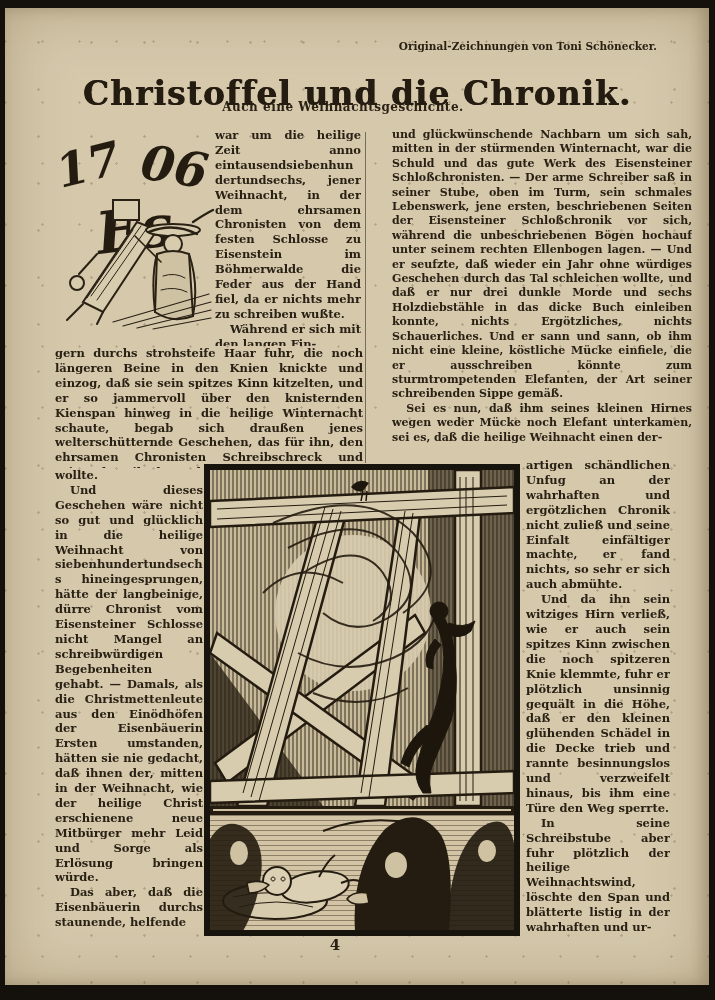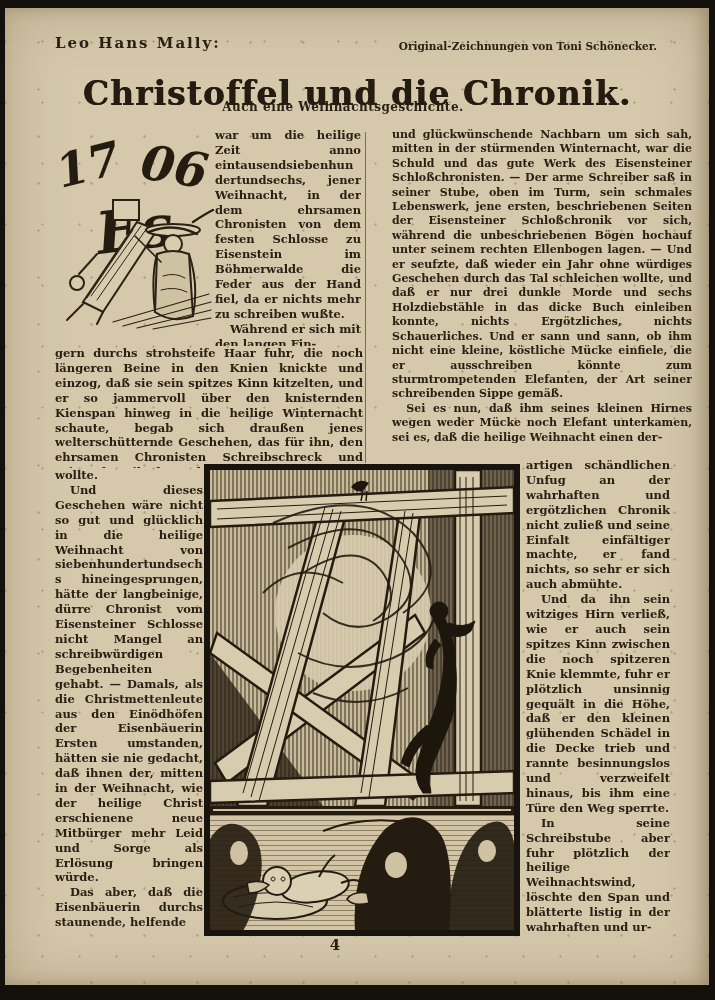--- a/index.html
+++ b/index.html
@@ -61,21 +61,20 @@
     position:absolute;left:300px;top:928px;width:60px;text-align:center;
     font-size:15px;color:#2a2115;font-weight:bold;
   }
   svg{display:block;}
 </style>
 </head>
 <body>
 
 <div class="page">
 
-  <div class="hdr-author">Leo Hans Mally:</div>
   <div class="hdr-credit">Original-Zeichnungen von Toni Schönecker.</div>
   <div class="title">Christoffel und die Chronik.</div>
   <div class="subtitle">Auch eine Weihnachtsgeschichte.</div>
 
   <svg class="initial-illo" viewBox="0 0 162 205">
     <g stroke="#2a2115" fill="none" stroke-width="2" stroke-linecap="round">
 
       <text x="8" y="62" font-size="46" font-weight="bold" font-style="italic" fill="#241c10" stroke="none" transform="rotate(-14 8 62)">17</text>
       <text x="86" y="52" font-size="48" font-weight="bold" font-style="italic" fill="#241c10" stroke="none" transform="rotate(9 86 52)">06</text>
       <text x="46" y="128" font-size="58" font-weight="bold" font-style="italic" fill="#241c10" stroke="none" transform="rotate(-7 46 128)">Es</text>

